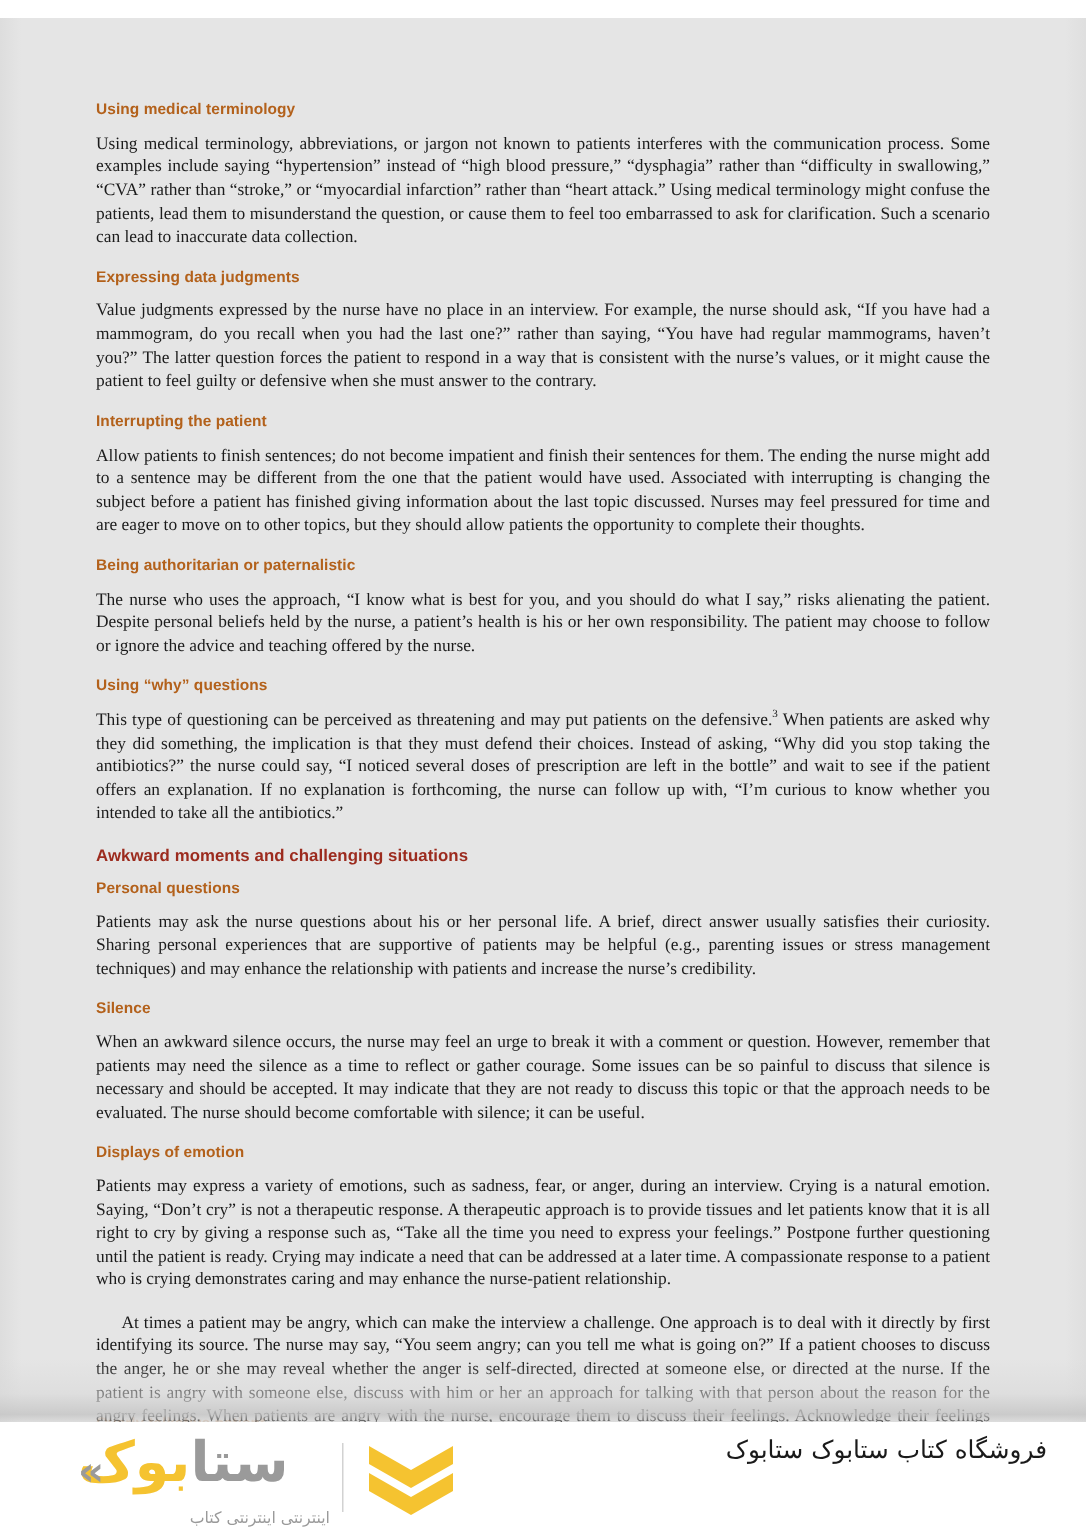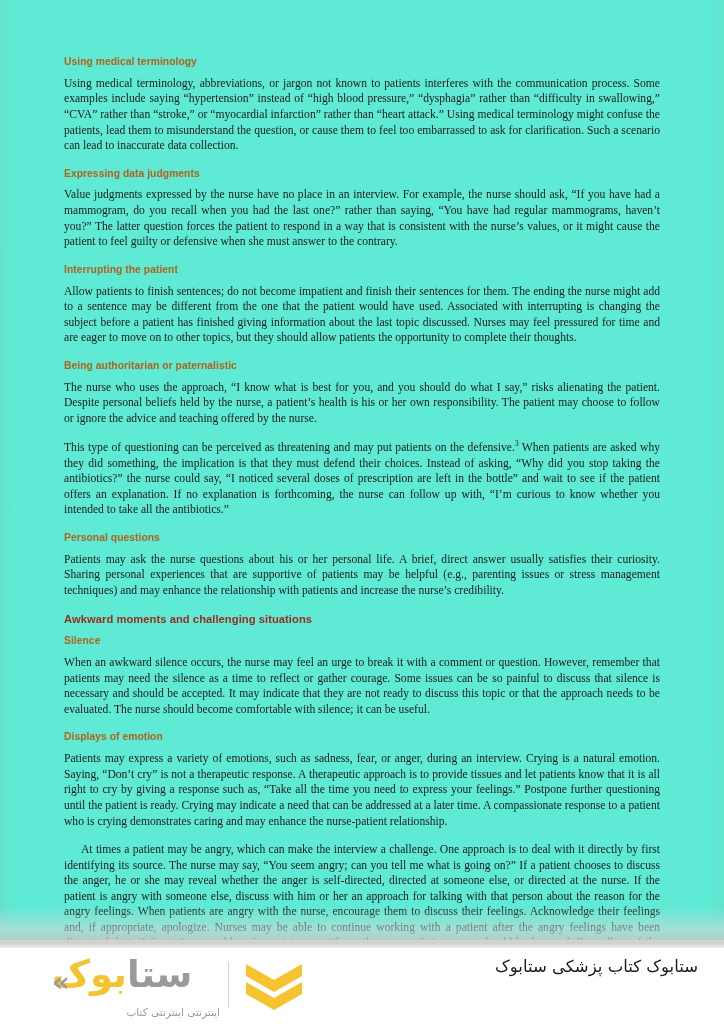--- a/index.html
+++ b/index.html
@@ -12,24 +12,24 @@
     height: 1024px;
     overflow: hidden;
     font-family: "Liberation Serif", "DejaVu Serif", serif;
     position: relative;
   }
 
   
   #page-sheet {
     position: absolute;
     left: 0;
-    top: 0;
+    top: 12px;
     width: 724px;
     height: 940px;
-    background: #5eead4;
+    background: #e5e5e5;
     overflow: hidden;
   }
 
   
   #scan-edge-left {
     position: absolute;
     left: 0; top: 0;
     width: 14px; height: 940px;
     background: linear-gradient(to right, rgba(150,150,150,0.10), rgba(255,255,255,0));
     pointer-events: none;
@@ -247,30 +247,31 @@
       <h3 class="h-sub">Interrupting the patient</h3>
       <p class="body">Allow patients to finish sentences; do not become impatient and finish their sentences for them. The ending the nurse might add to a sentence may be different from the one that the patient would have used. Associated with interrupting is changing the subject before a patient has finished giving information about the last topic discussed. Nurses may feel pressured for time and are eager to move on to other topics, but they should allow patients the opportunity to complete their thoughts.</p>
     </div>
 
     <div class="block">
       <h3 class="h-sub">Being authoritarian or paternalistic</h3>
       <p class="body">The nurse who uses the approach, “I know what is best for you, and you should do what I say,” risks alienating the patient. Despite personal beliefs held by the nurse, a patient’s health is his or her own responsibility. The patient may choose to follow or ignore the advice and teaching offered by the nurse.</p>
     </div>
 
     <div class="block">
+      <h3 class="h-sub">Using “why” questions</h3>
       <p class="body"><span>This type of questioning can be perceived as threatening and may put patients on the defensive.</span><sup>3</sup><span id="why-rest"> When patients are asked why they did something, the implication is that they must defend their choices. Instead of asking, “Why did you stop taking the antibiotics?” the nurse could say, “I noticed several doses of prescription are left in the bottle” and wait to see if the patient offers an explanation. If no explanation is forthcoming, the nurse can follow up with, “I’m curious to know whether you intended to take all the antibiotics.”</span></p>
+    </div>
+
+    <div class="block">
+      <h2 class="h-section">Awkward moments and challenging situations</h2>
     </div>
 
     <div class="block">
       <h3 class="h-sub">Personal questions</h3>
       <p class="body">Patients may ask the nurse questions about his or her personal life. A brief, direct answer usually satisfies their curiosity. Sharing personal experiences that are supportive of patients may be helpful (e.g., parenting issues or stress management techniques) and may enhance the relationship with patients and increase the nurse’s credibility.</p>
-    </div>
-
-    <div class="block">
-      <h2 class="h-section">Awkward moments and challenging situations</h2>
     </div>
 
     <div class="block">
       <h3 class="h-sub">Silence</h3>
       <p class="body">When an awkward silence occurs, the nurse may feel an urge to break it with a comment or question. However, remember that patients may need the silence as a time to reflect or gather courage. Some issues can be so painful to discuss that silence is necessary and should be accepted. It may indicate that they are not ready to discuss this topic or that the approach needs to be evaluated. The nurse should become comfortable with silence; it can be useful.</p>
     </div>
 
     <div class="block">
       <h3 class="h-sub">Displays of emotion</h3>
       <p class="body tight">Patients may express a variety of emotions, such as sadness, fear, or anger, during an interview. Crying is a natural emotion. Saying, “Don’t cry” is not a therapeutic response. A therapeutic approach is to provide tissues and let patients know that it is all right to cry by giving a response such as, “Take all the time you need to express your feelings.” Postpone further questioning until the patient is ready. Crying may indicate a need that can be addressed at a later time. A compassionate response to a patient who is crying demonstrates caring and may enhance the nurse-patient relationship.</p>
@@ -296,16 +297,16 @@
   <div id="brand-divider"></div>
 
   <div id="chevron-mark">
     <svg width="56" height="48" viewBox="0 0 56 48" xmlns="http://www.w3.org/2000/svg" aria-hidden="true">
       <polygon points="0,2 28,18 56,2 56,14 28,30 0,14" fill="#f5c330"></polygon>
       <polygon points="0,20 28,36 56,20 56,32 28,48 0,32" fill="#f5c330"></polygon>
     </svg>
   </div>
 
   <div id="brand-right">
-    <div id="brand-tagline-fa">ستابوک کتاب پزشکی ستابوک</div>
+    <div id="brand-tagline-fa">فروشگاه کتاب ستابوک ستابوک</div>
   </div>
 
 </div>
 
 </body></html>

